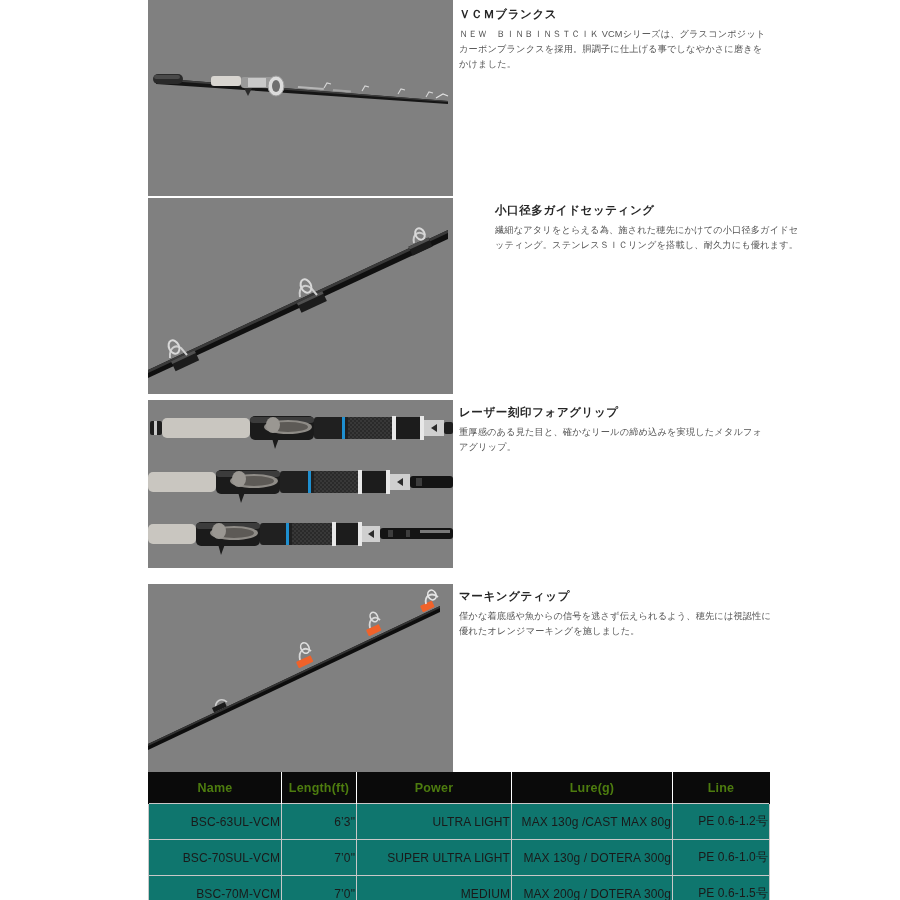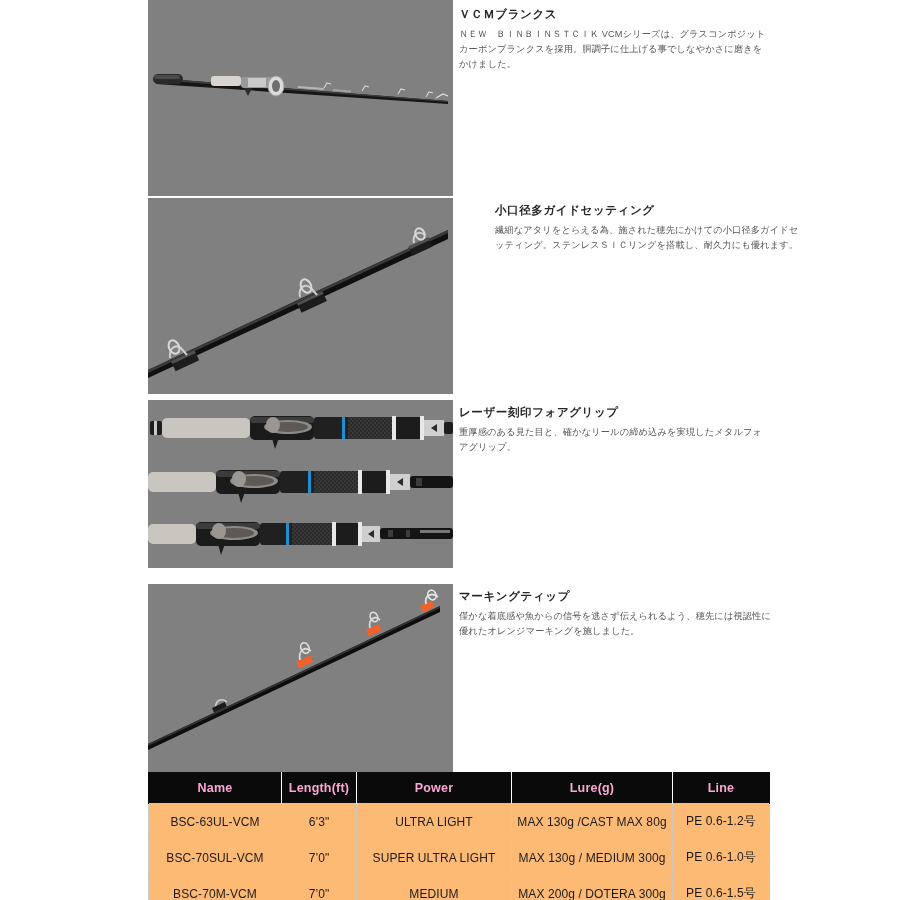--- a/index.html
+++ b/index.html
@@ -71,37 +71,37 @@
     top: 772px;
     width: 606px;
   }
   table.spec {
     border-collapse: collapse;
     width: 606px;
     table-layout: fixed;
   }
   table.spec th {
     background: #0a0a0a;
-    color: #f9a8d4;
+    color: #4d7c0f;
     font-size: 12.5px;
     font-weight: bold;
     height: 29px;
     text-align: center;
     border-right: 1px solid #ffffff;
     border-left: 1px solid #0a0a0a;
     letter-spacing: 0.2px;
   }
   table.spec th:last-child { border-right: 1px solid #0a0a0a; }
   table.spec td {
     border: 1px solid #c8c8c8;
     height: 33px;
-    text-align: center;
+    text-align: right;
     font-size: 12px;
     color: #1a1a1a;
-    background: #fdba74;
+    background: #0f766e;
     letter-spacing: 0.1px;
   }
   .col-name { width: 130px; }
   .col-len  { width: 72px;  }
   .col-pow  { width: 152px; margin-left: 7px; }
   .col-lure { width: 158px; }
   .col-line { width: 94px;  }
 </style>
 </head>
 <body>
@@ -316,21 +316,21 @@
           <td>BSC-63UL-VCM</td>
           <td>6’3"</td>
           <td>ULTRA LIGHT</td>
           <td>MAX 130g /CAST MAX 80g</td>
           <td>PE 0.6-1.2号</td>
         </tr>
         <tr>
           <td>BSC-70SUL-VCM</td>
           <td>7’0"</td>
           <td>SUPER ULTRA LIGHT</td>
-          <td>MAX 130g / MEDIUM 300g</td>
+          <td>MAX 130g / DOTERA 300g</td>
           <td>PE 0.6-1.0号</td>
         </tr>
         <tr>
           <td>BSC-70M-VCM</td>
           <td>7’0"</td>
           <td>MEDIUM</td>
           <td>MAX 200g / DOTERA 300g</td>
           <td>PE 0.6-1.5号</td>
         </tr>
       </tbody>

